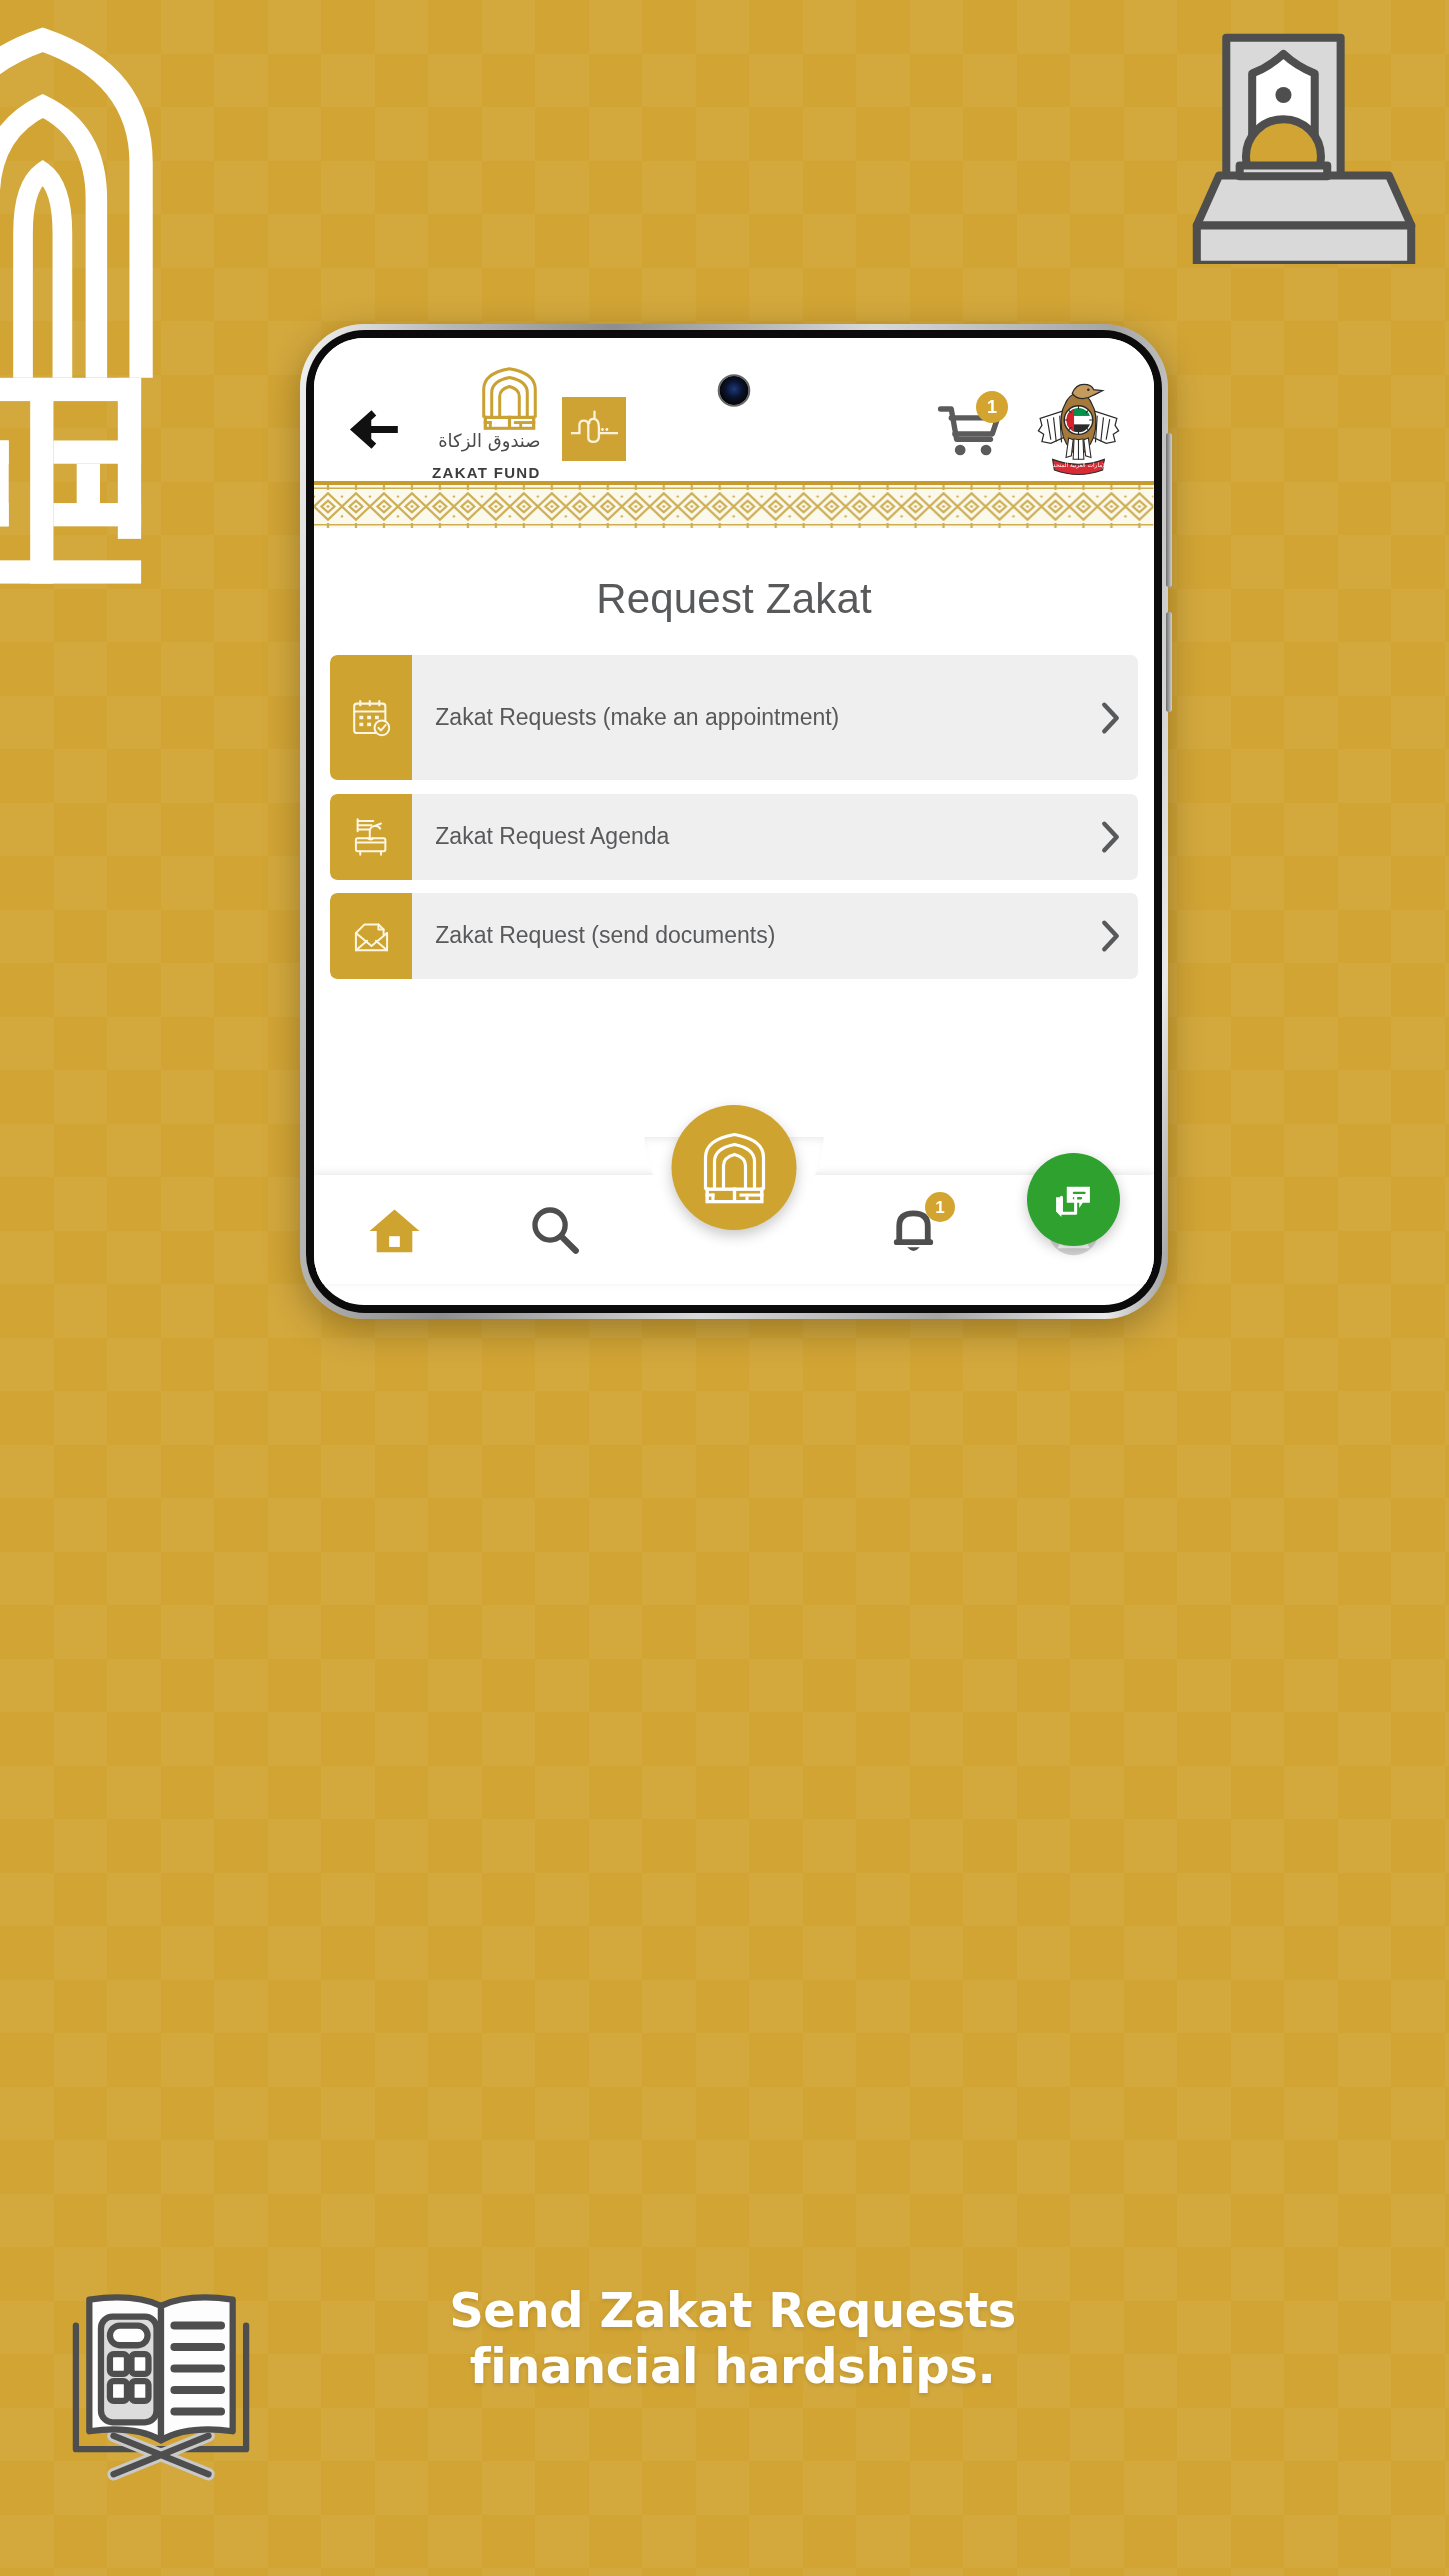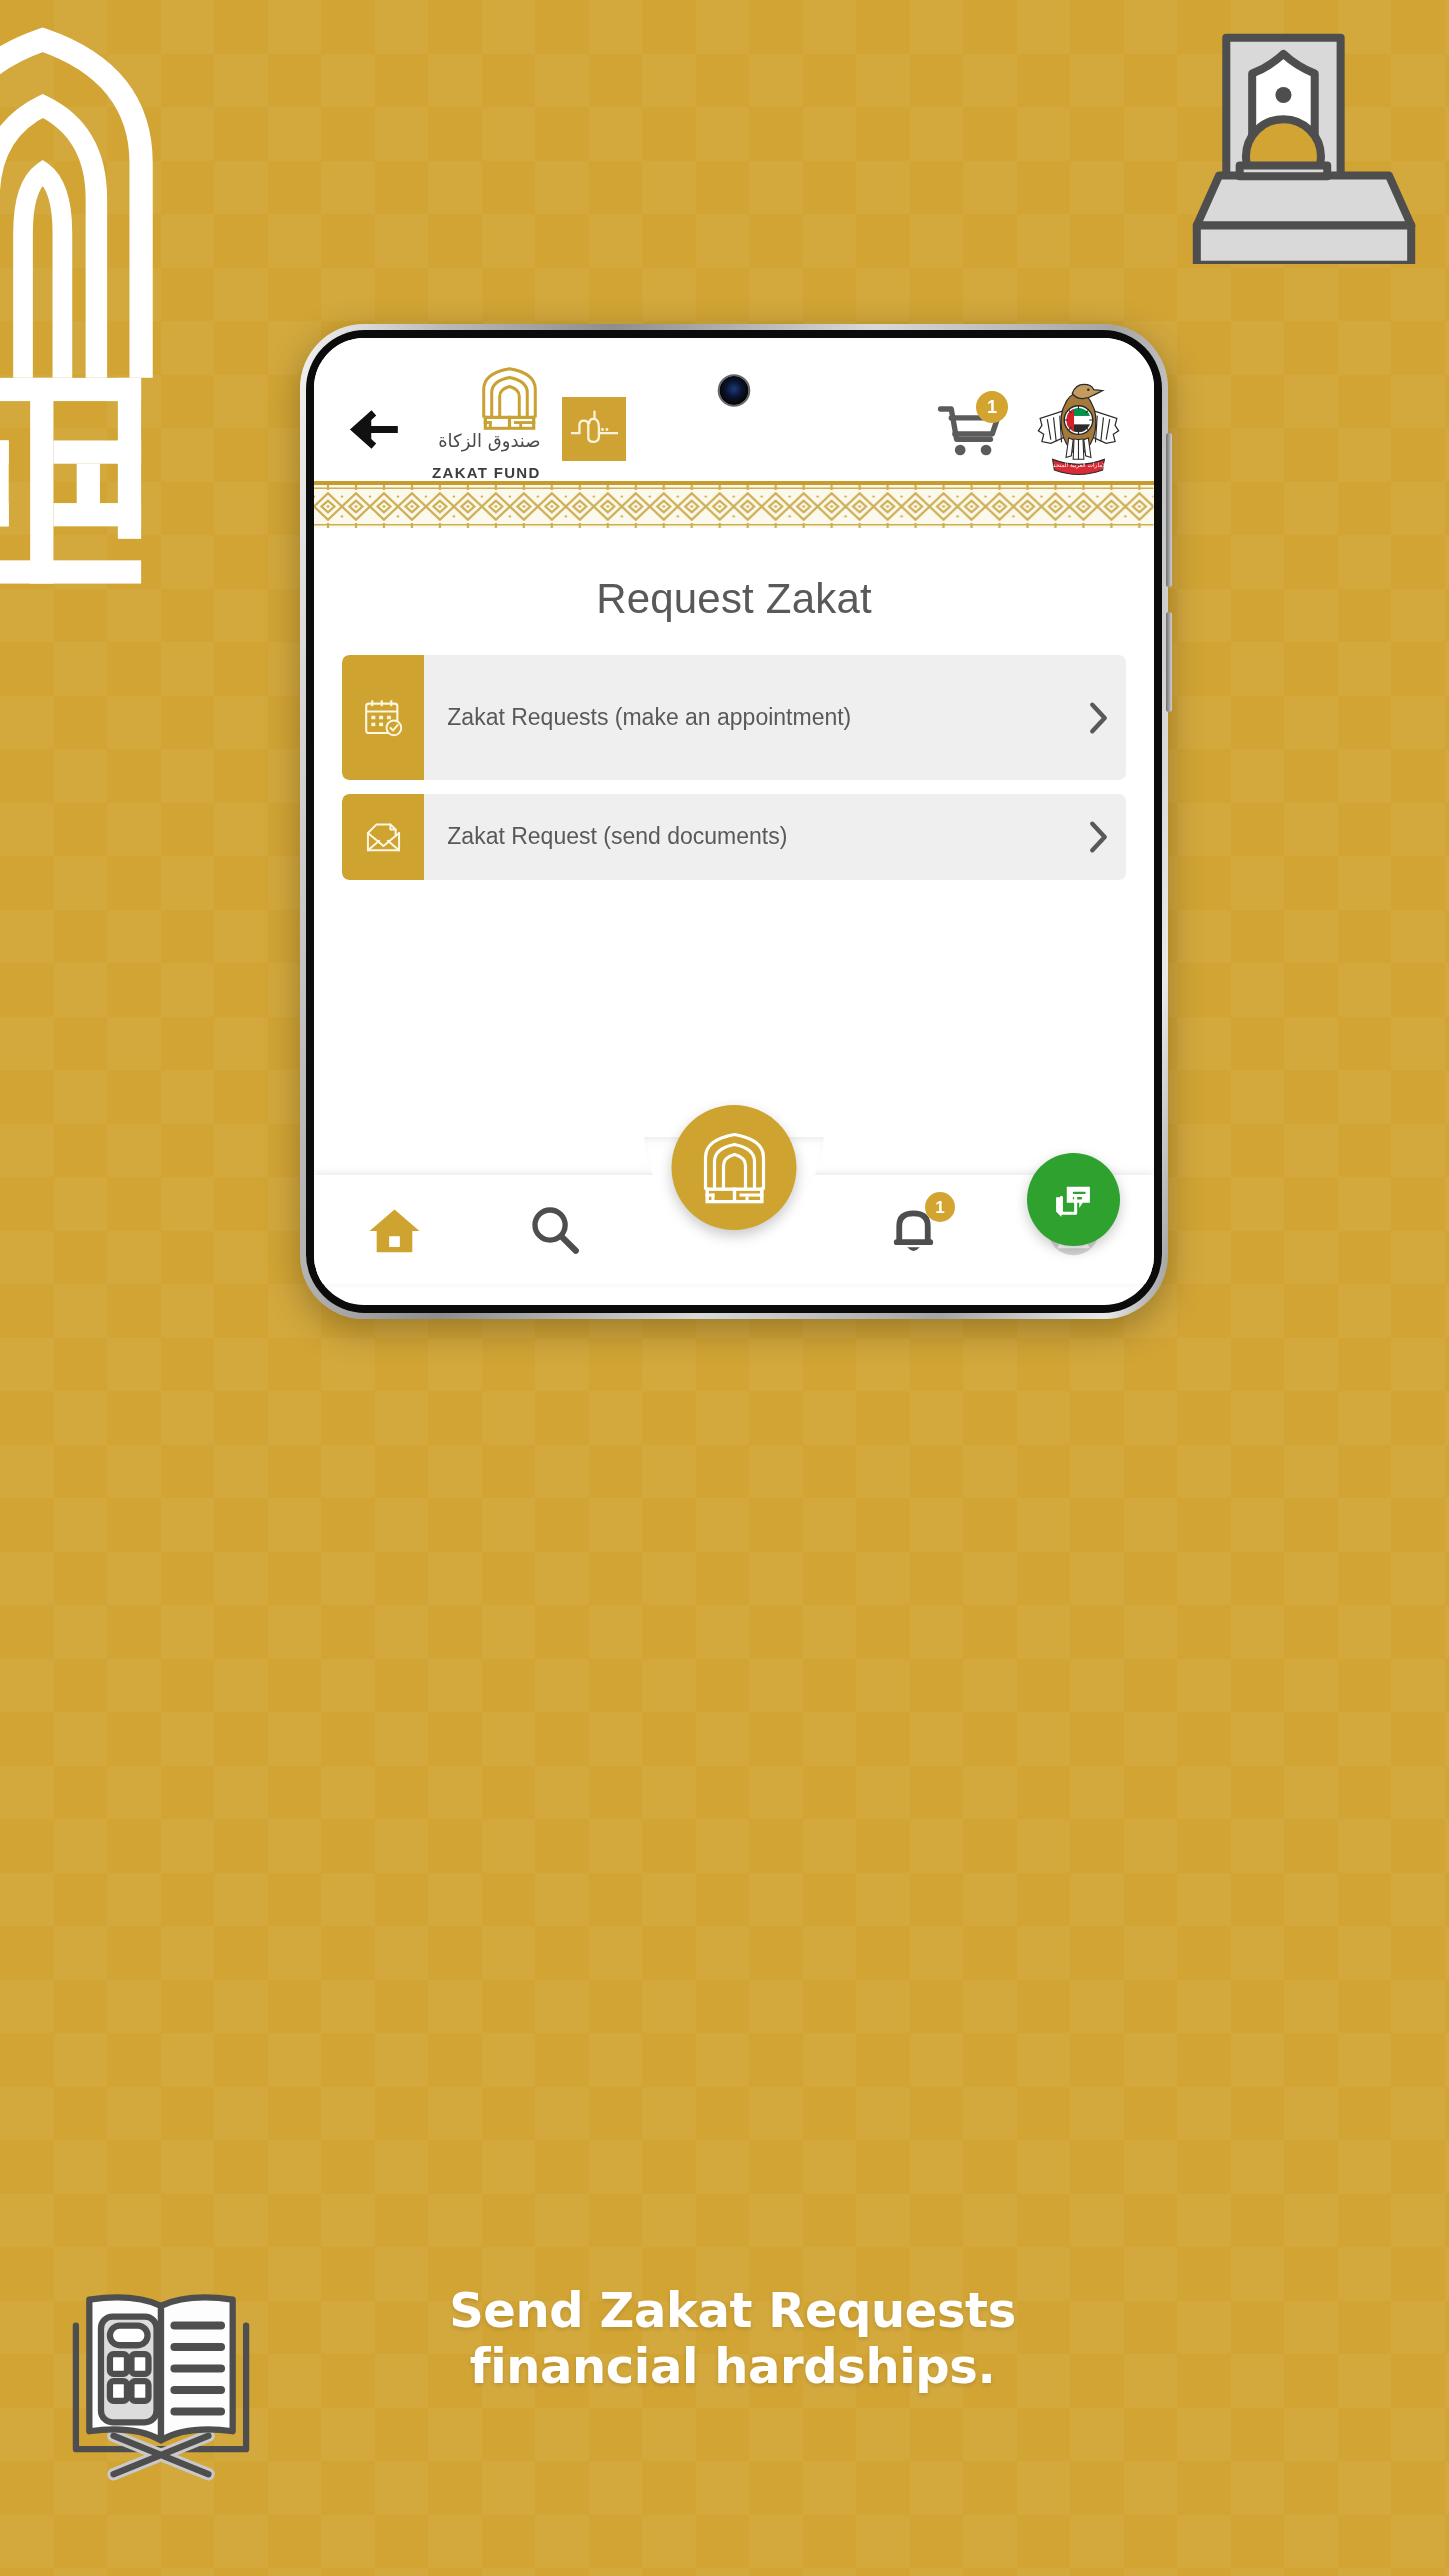--- a/index.html
+++ b/index.html
@@ -206,21 +206,21 @@
     background: #FBF8EC;
     overflow: hidden;
   }
   .pattern-band svg { display: block; width: 100%; height: 100%; }
 
   
   .app-body {
     position: relative;
     background: #fff;
     height: 756px;
-    padding: 0 28px;
+    padding: 0 16px;
   }
   .page-title {
     text-align: center;
     font-size: 42px;
     font-weight: 400;
     color: #58595B;
     padding: 47px 0 32px 0;
     letter-spacing: 0.2px;
   }
 
@@ -573,20 +573,42 @@
               </svg>
             </div>
             <div class="mi-label">Zakat Requests (make an appointment)</div>
             <div class="mi-chev">
               <svg width="23" height="36" viewBox="0 0 26 40">
                 <path d="M 6 5 L 20 20 L 6 35" stroke="#58595B" stroke-width="5" fill="none" stroke-linecap="round" stroke-linejoin="round"></path>
               </svg>
             </div>
           </div>
 
+          <div class="menu-item">
+            <div class="mi-icon">
+              <svg viewBox="0 0 52 52">
+                <g fill="none" stroke="#FCF6E4" stroke-width="2.3" stroke-linejoin="round" stroke-linecap="round">
+                  <rect x="8" y="28" width="34" height="15" rx="2"></rect>
+                  <path d="M 8 33 L 42 33"></path>
+                  <path d="M 22 28 Q 25 31 28 28"></path>
+                  <path d="M 13 43 L 13 47 M 37 43 L 37 47"></path>
+                  <path d="M 24 28 L 24 20 Q 24 15 29 14 L 37 11"></path>
+                  <path d="M 29 14 Q 34 13 36 17"></path>
+                  <path d="M 10 8 L 28 8 M 10 13 L 26 13 M 10 18 L 24 18"></path>
+                  <path d="M 10 6 L 10 20"></path>
+                </g>
+              </svg>
+            </div>
+            <div class="mi-label">Zakat Request Agenda</div>
+            <div class="mi-chev">
+              <svg width="23" height="36" viewBox="0 0 26 40">
+                <path d="M 6 5 L 20 20 L 6 35" stroke="#58595B" stroke-width="5" fill="none" stroke-linecap="round" stroke-linejoin="round"></path>
+              </svg>
+            </div>
+          </div>
 
 
           <div class="menu-item">
             <div class="mi-icon">
               <svg viewBox="0 0 52 52">
                 <g fill="none" stroke="#FCF6E4" stroke-width="2.3" stroke-linejoin="round" stroke-linecap="round">
                   <path d="M 8 22 L 8 42 L 44 42 L 44 22"></path>
                   <path d="M 8 22 L 18 12 L 34 12 L 40 18 L 40 24"></path>
                   <path d="M 34 12 L 34 18 L 40 18"></path>
                   <path d="M 8 22 L 26 37 L 44 22"></path>

